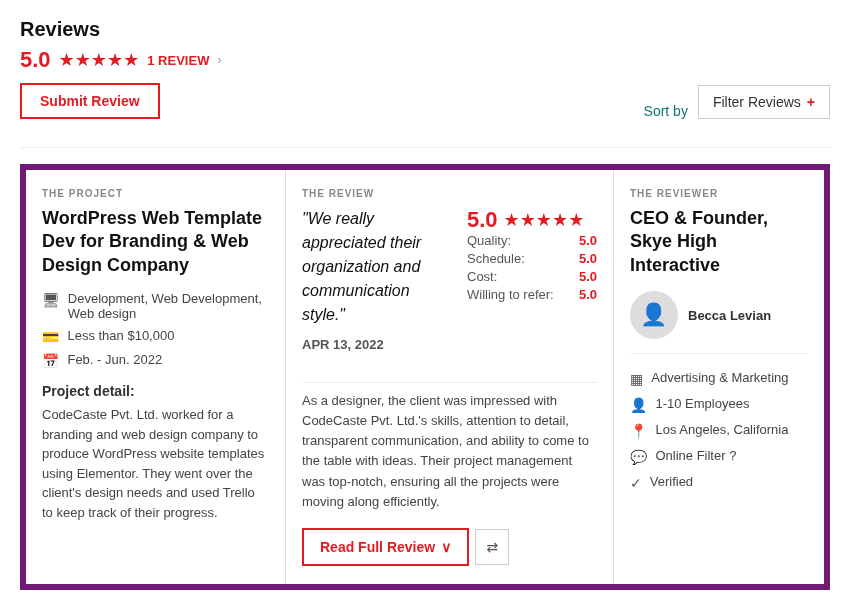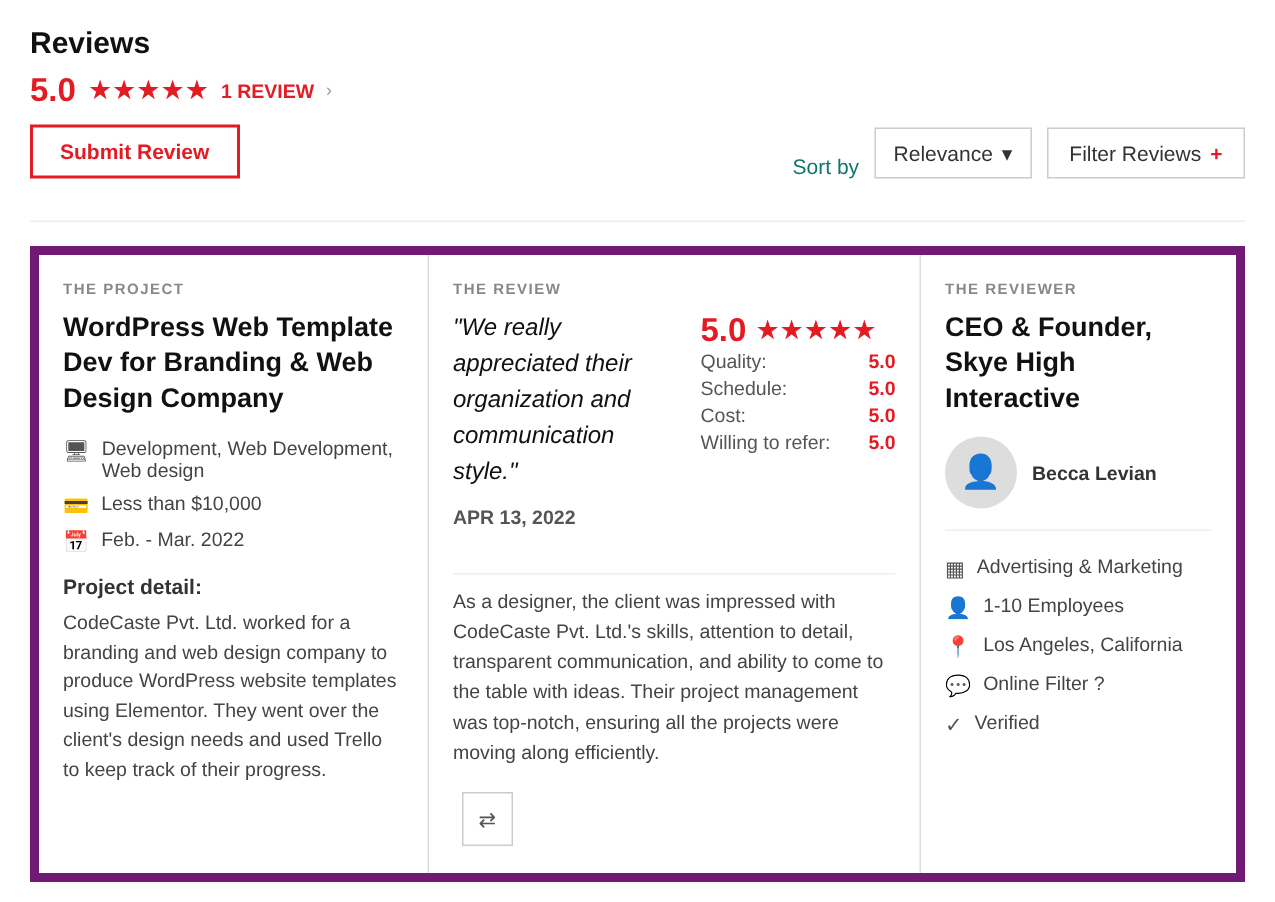--- a/index.html
+++ b/index.html
@@ -82,24 +82,20 @@
       <span class="rating-big">5.0</span>
       <span class="stars">★★★★★</span>
       <span class="review-count">1 REVIEW</span>
       <span class="chevron-right">›</span>
     </div>
   </div>
 
   <div class="toolbar">
     <button class="submit-btn">Submit Review</button>
     <span class="sort-by-label">Sort by</span>
-    <div class="sort-select">
-      <span>Relevance</span>
-      <span>▾</span>
-    </div>
     <div class="filter-btn">
       <span>Filter Reviews</span>
       <span class="filter-plus">+</span>
     </div>
   </div>
 
   <div class="content-grid">
 
     <div class="col">
       <div class="section-label">THE PROJECT</div>
@@ -108,21 +104,21 @@
         <li>
           <span class="meta-icon">🖥</span>
           <span>Development, Web Development, Web design</span>
         </li>
         <li>
           <span class="meta-icon">💳</span>
           <span>Less than $10,000</span>
         </li>
         <li>
           <span class="meta-icon">📅</span>
-          <span>Feb. - Mar. 2022</span>
+          <span>Feb. - Jun. 2022</span>
         </li>
       </ul>
       <div class="project-summary-label">Project detail:</div>
       <div class="project-summary-text">CodeCaste Pvt. Ltd. worked for a branding and web design company to produce WordPress website templates using Elementor. They went over the client's design needs and used Trello to keep track of their progress.</div>
     </div>
 
     <div class="col">
       <div class="section-label">THE REVIEW</div>
 
       <div class="middle-top">
@@ -152,20 +148,24 @@
               <span class="score-label">Willing to refer:</span>
               <span class="score-val">5.0</span>
             </div>
           </div>
         </div>
       </div>
 
       <div class="feedback-text">As a designer, the client was impressed with CodeCaste Pvt. Ltd.'s skills, attention to detail, transparent communication, and ability to come to the table with ideas. Their project management was top-notch, ensuring all the projects were moving along efficiently.</div>
 
       <div class="bottom-actions">
+        <button class="read-full-btn">
+          <span>Read Full Review</span>
+          <span>∨</span>
+        </button>
         <button class="share-btn">
           <span>⇄</span>
         </button>
       </div>
     </div>
 
     <div class="col">
       <div class="section-label">THE REVIEWER</div>
       <div class="reviewer-name">CEO &amp; Founder, Skye High Interactive</div>
       <div class="avatar-section">

